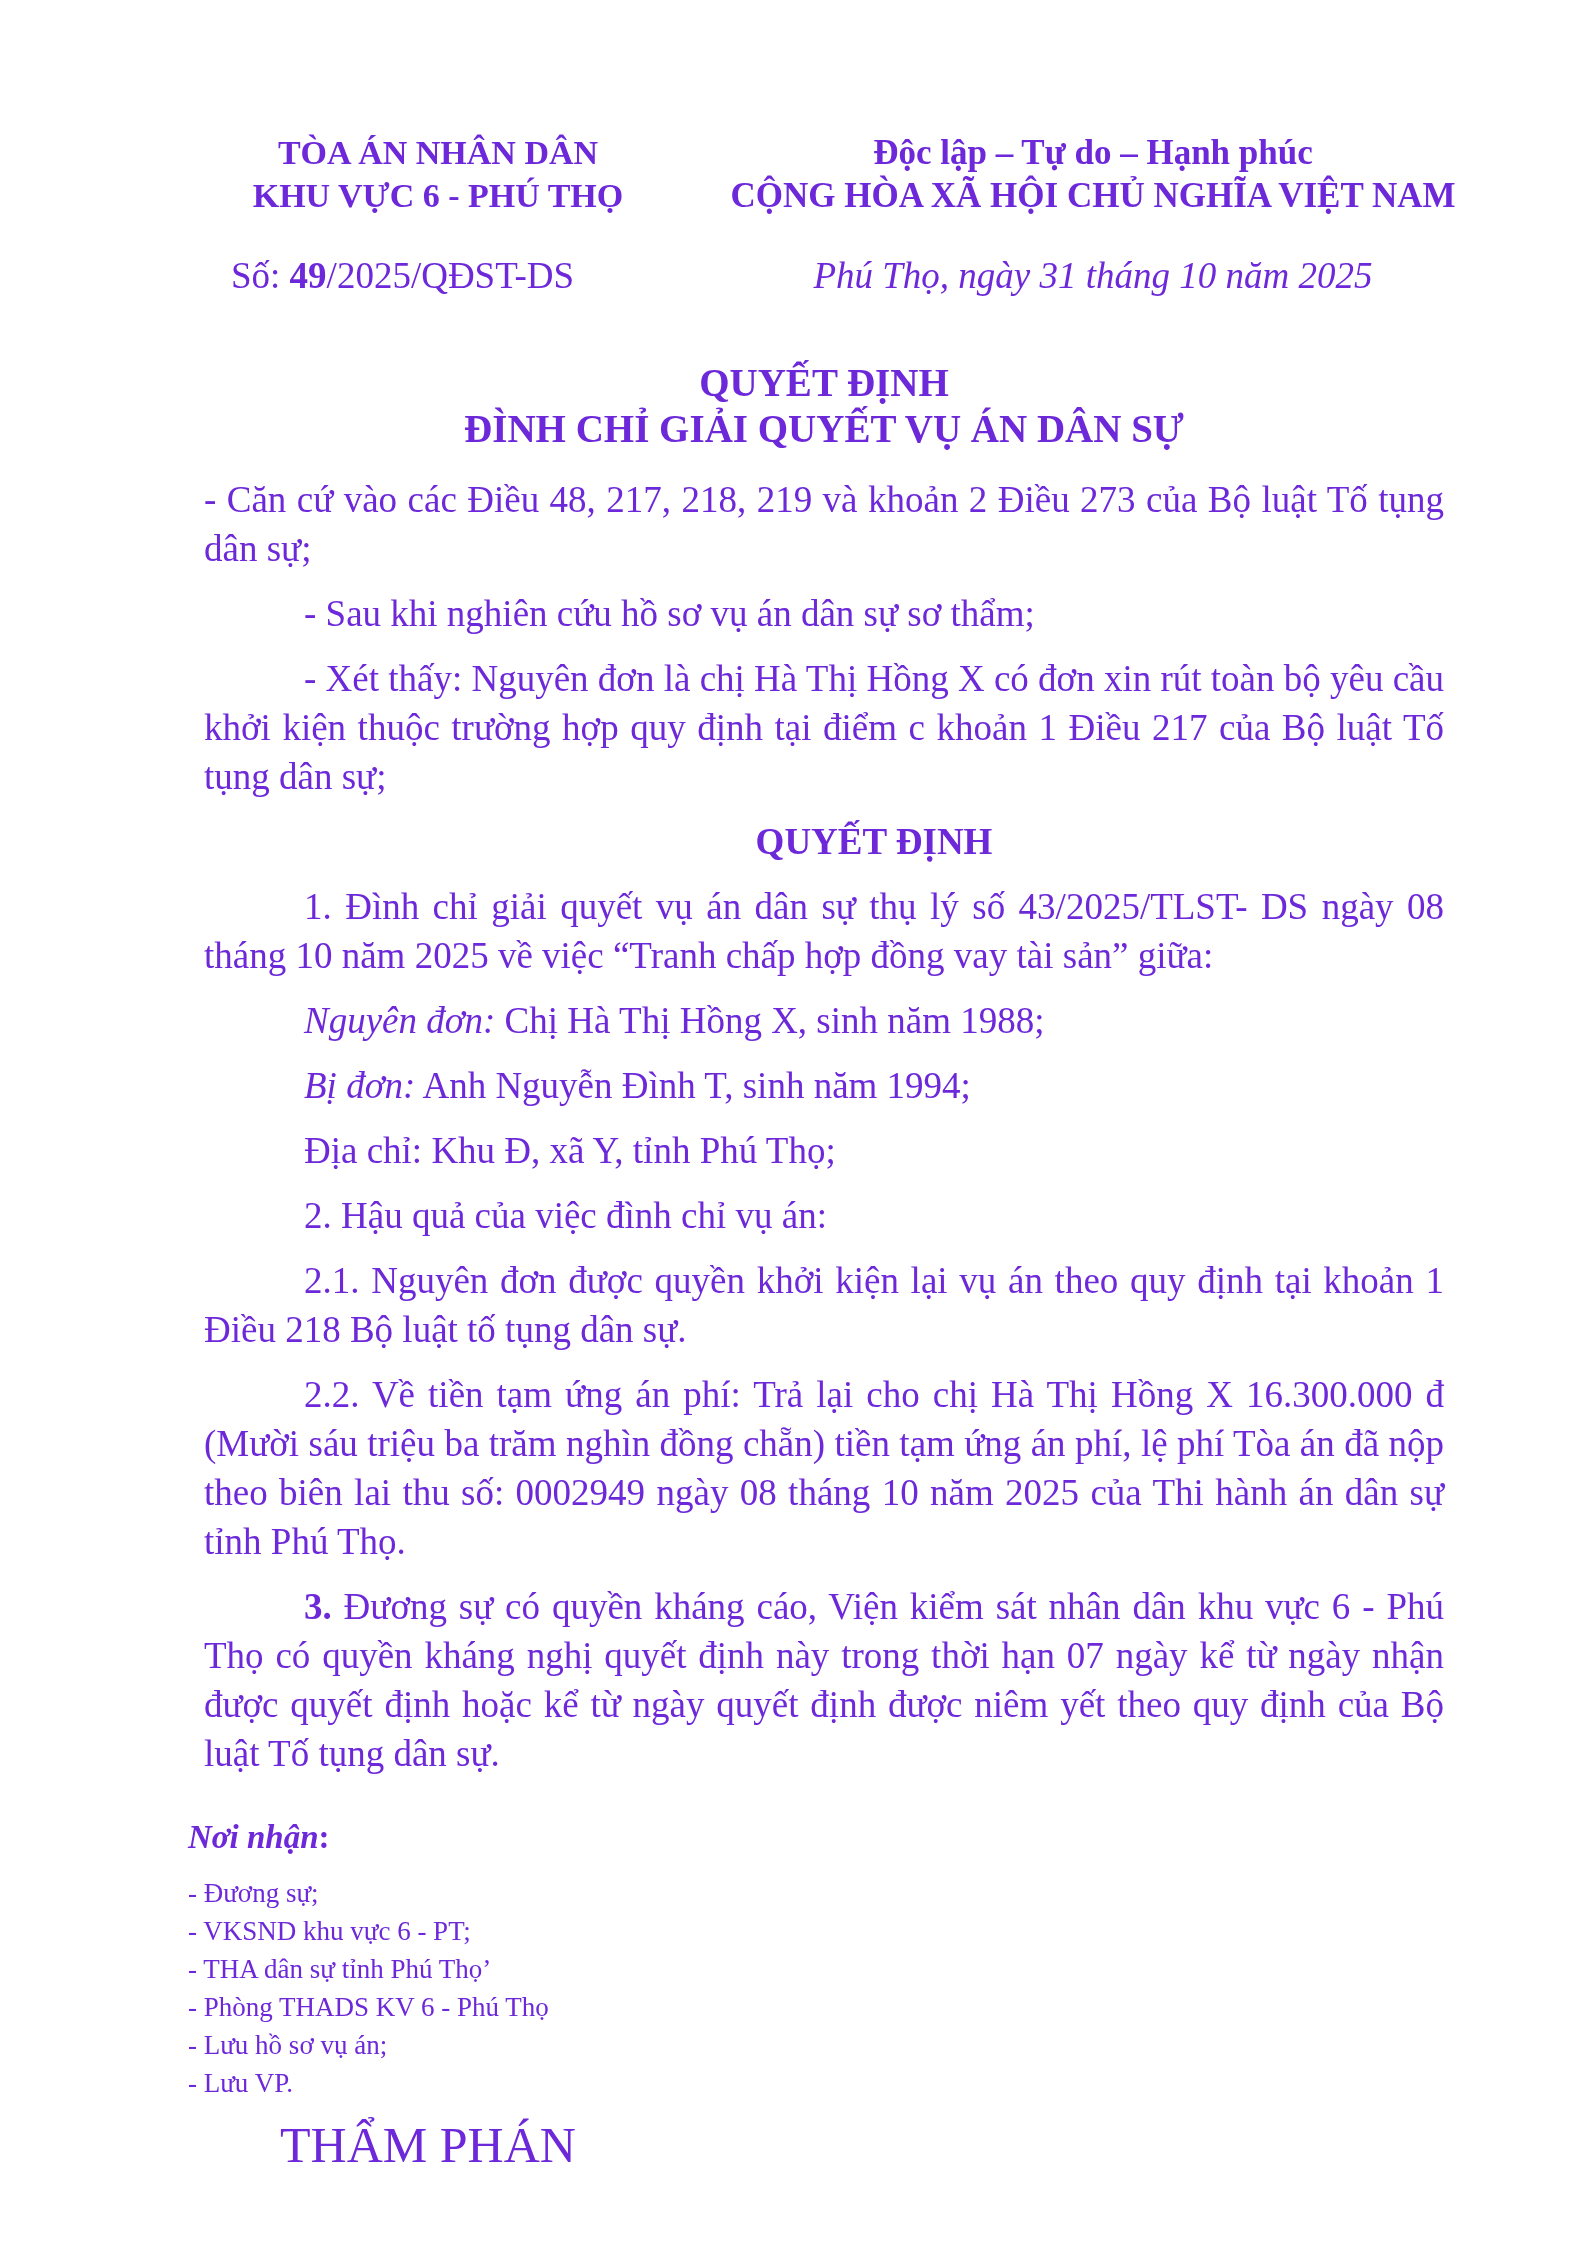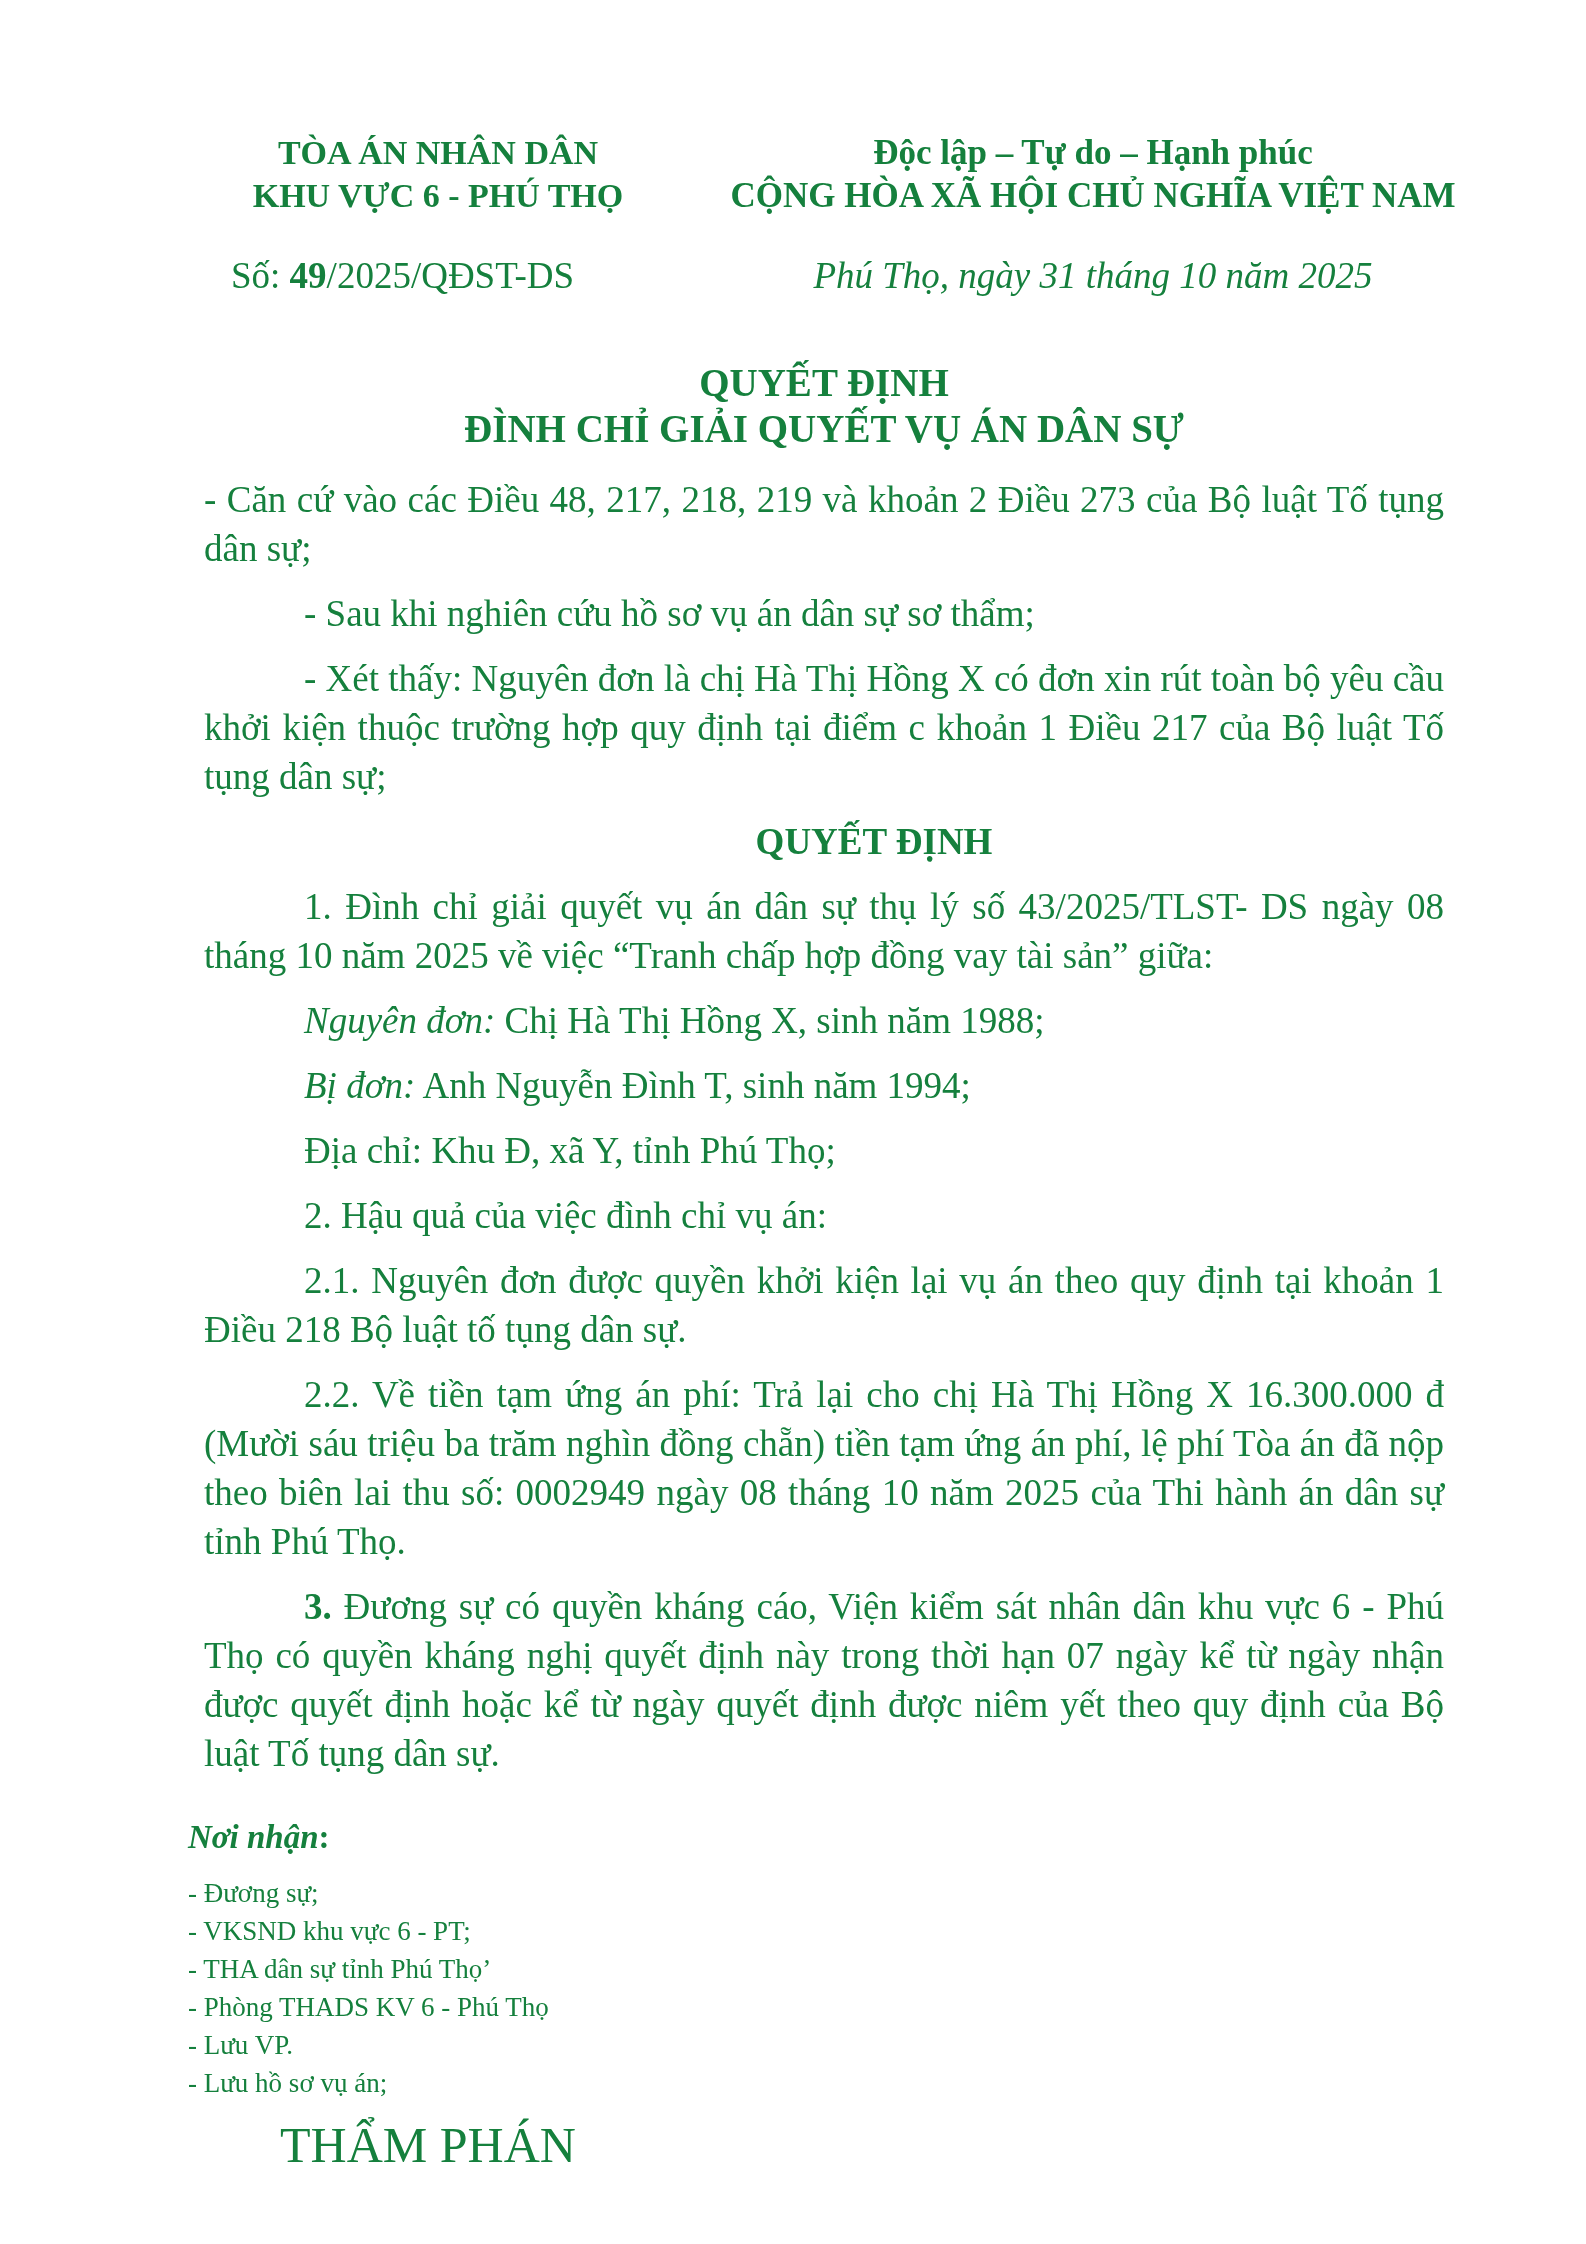--- a/index.html
+++ b/index.html
@@ -2,21 +2,21 @@
 <html lang="vi"><head>
 <meta charset="utf-8">
 <style>
   html,body { margin:0; padding:0; background:#888; }
   .page {
     position: relative;
     width: 1586px;
     height: 2244px;
     margin: 0 auto;
     background: #ffffff;
-    color: #15803d;
+    color: #6d28d9;
     font-family: "Liberation Serif", "DejaVu Serif", serif;
     overflow: hidden;
   }
   .content {
     padding: 131px 126px 0 188px; 
   }
 
   
   .nat-header { display: flex; justify-content: space-between; }
   .court-col { width: 500px; text-align: center; }
@@ -98,22 +98,22 @@
     </div>
 
     <div class="doc-footer">
       <div class="recipients">
         <div class="recipients-label"><span class="lbl">Nơi nhận</span><span>:</span></div>
         <div class="recipients-list">
           <div>- Đương sự;</div>
           <div>- VKSND khu vực 6 - PT;</div>
           <div>- THA dân sự tỉnh Phú Thọ’</div>
           <div>- Phòng THADS KV 6 - Phú Thọ</div>
+          <div>- Lưu hồ sơ vụ án;</div>
           <div>- Lưu VP.</div>
-          <div>- Lưu hồ sơ vụ án;</div>
         </div>
       </div>
       <div class="judge-block">
         <div class="judge-title">THẨM PHÁN</div>
         <div class="judge-name">Lê Thu Trang</div>
       </div>
     </div>
 
   </div>
 </div>

